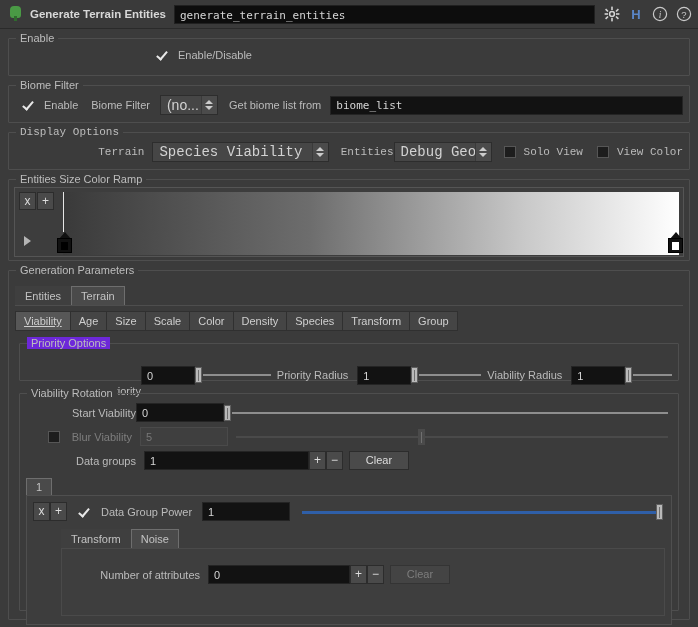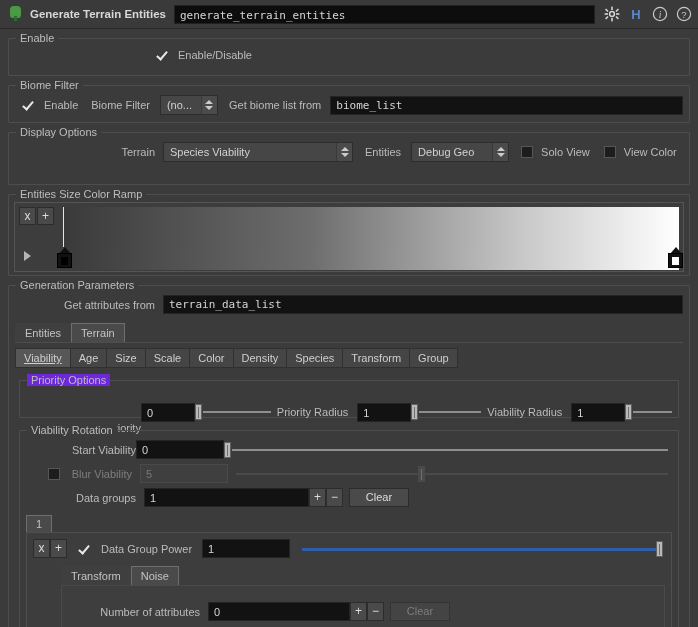--- a/index.html
+++ b/index.html
@@ -147,21 +147,21 @@
 
   
   .ddown {
     background: #464646;
     border: 1px solid #2d2d2d;
     height: 20px;
     display: flex;
     align-items: center;
     box-sizing: border-box;
     color: #d2d2d2;
-    font-size: 11px;
+    font-size: 14px;
     padding-left: 6px;
   }
   .ddown .dtext { flex: 1 1 auto; overflow: hidden; white-space: nowrap; }
   .ddown .darrows {
     width: 15px; height: 100%;
     display: flex; flex-direction: column;
     align-items: center; justify-content: center;
     gap: 2px;
     flex: 0 0 auto;
     border-left: 1px solid #3a3a3a;
@@ -398,33 +398,33 @@
         <span class="darrows">
             <i class="up"></i>
             <i class="dn"></i>
           </span>
       </div>
       <span class="lbl" style="margin-left:11px;">Get biome list from</span>
       <div class="tfield mono" style="flex:1 1 auto; margin-left:9px;">biome_list</div>
     </div>
   </div>
 
-  <div class="group" style="height:53px;">
+  <div class="group" style="height:38px;font-family:Liberation Mono, monospace;">
     <div class="glabel">Display Options</div>
     <div class="row" style="margin-top:3px;">
       <span class="lbl" style="width:140px; text-align:right; padding-right:8px;">Terrain</span>
       <div class="ddown" style="width:190px;">
         <span class="dtext">Species Viability</span>
         <span class="darrows">
             <i class="up"></i>
             <i class="dn"></i>
           </span>
       </div>
       <span class="lbl" style="margin-left:12px;">Entities</span>
-      <div class="ddown" style="width:98px; margin-left:10px;">
+      <div class="ddown" style="width:98px; ">
         <span class="dtext">Debug Geo</span>
         <span class="darrows">
             <i class="up"></i>
             <i class="dn"></i>
           </span>
       </div>
       <div class="cb" style="margin-left:12px;"></div>
       <span class="lbl" style="margin-left:8px;">Solo View</span>
       <div class="cb" style="margin-left:14px;"></div>
       <span class="lbl" style="margin-left:8px;">View Color</span>
@@ -455,24 +455,20 @@
             <div class="kfill" style="background:#ffffff;"></div>
           </div>
         </div>
       </div>
     </div>
   </div>
 
   <div class="group" style="margin-bottom:8px; height:350px; padding:6px 6px 0 6px;">
     <div class="glabel">Generation Parameters</div>
 
-    <div class="row" style="margin-top:3px;">
-      <span class="lbl" style="width:140px; text-align:right; padding-right:8px;">Get attributes from</span>
-      <div class="tfield mono" style="flex:1 1 auto;">terrain_data_list</div>
-    </div>
 
     <div class="tabbar" style="margin-top:9px;">
       <div class="tab">Entities</div>
       <div class="tab sel">Terrain</div>
     </div>
     <div class="tabstrip-line"></div>
 
     <div class="ttabs" style="margin-top:5px;">
       <div class="ttab sel">Viability</div>
       <div class="ttab">Age</div>

